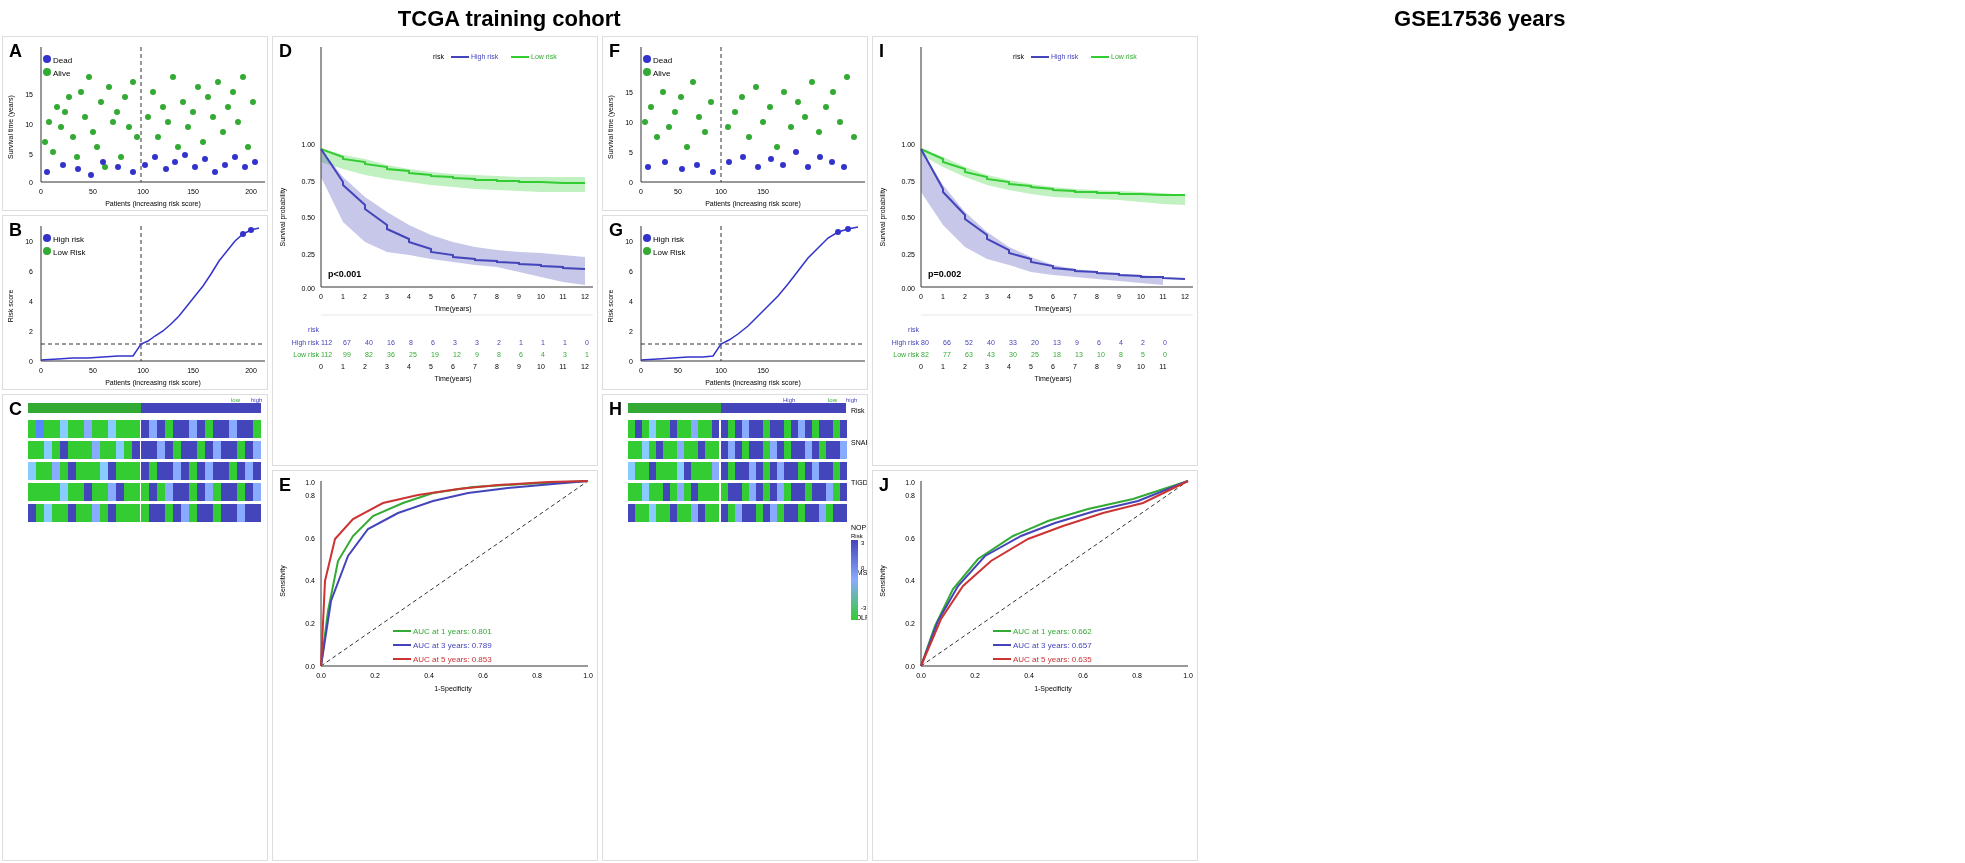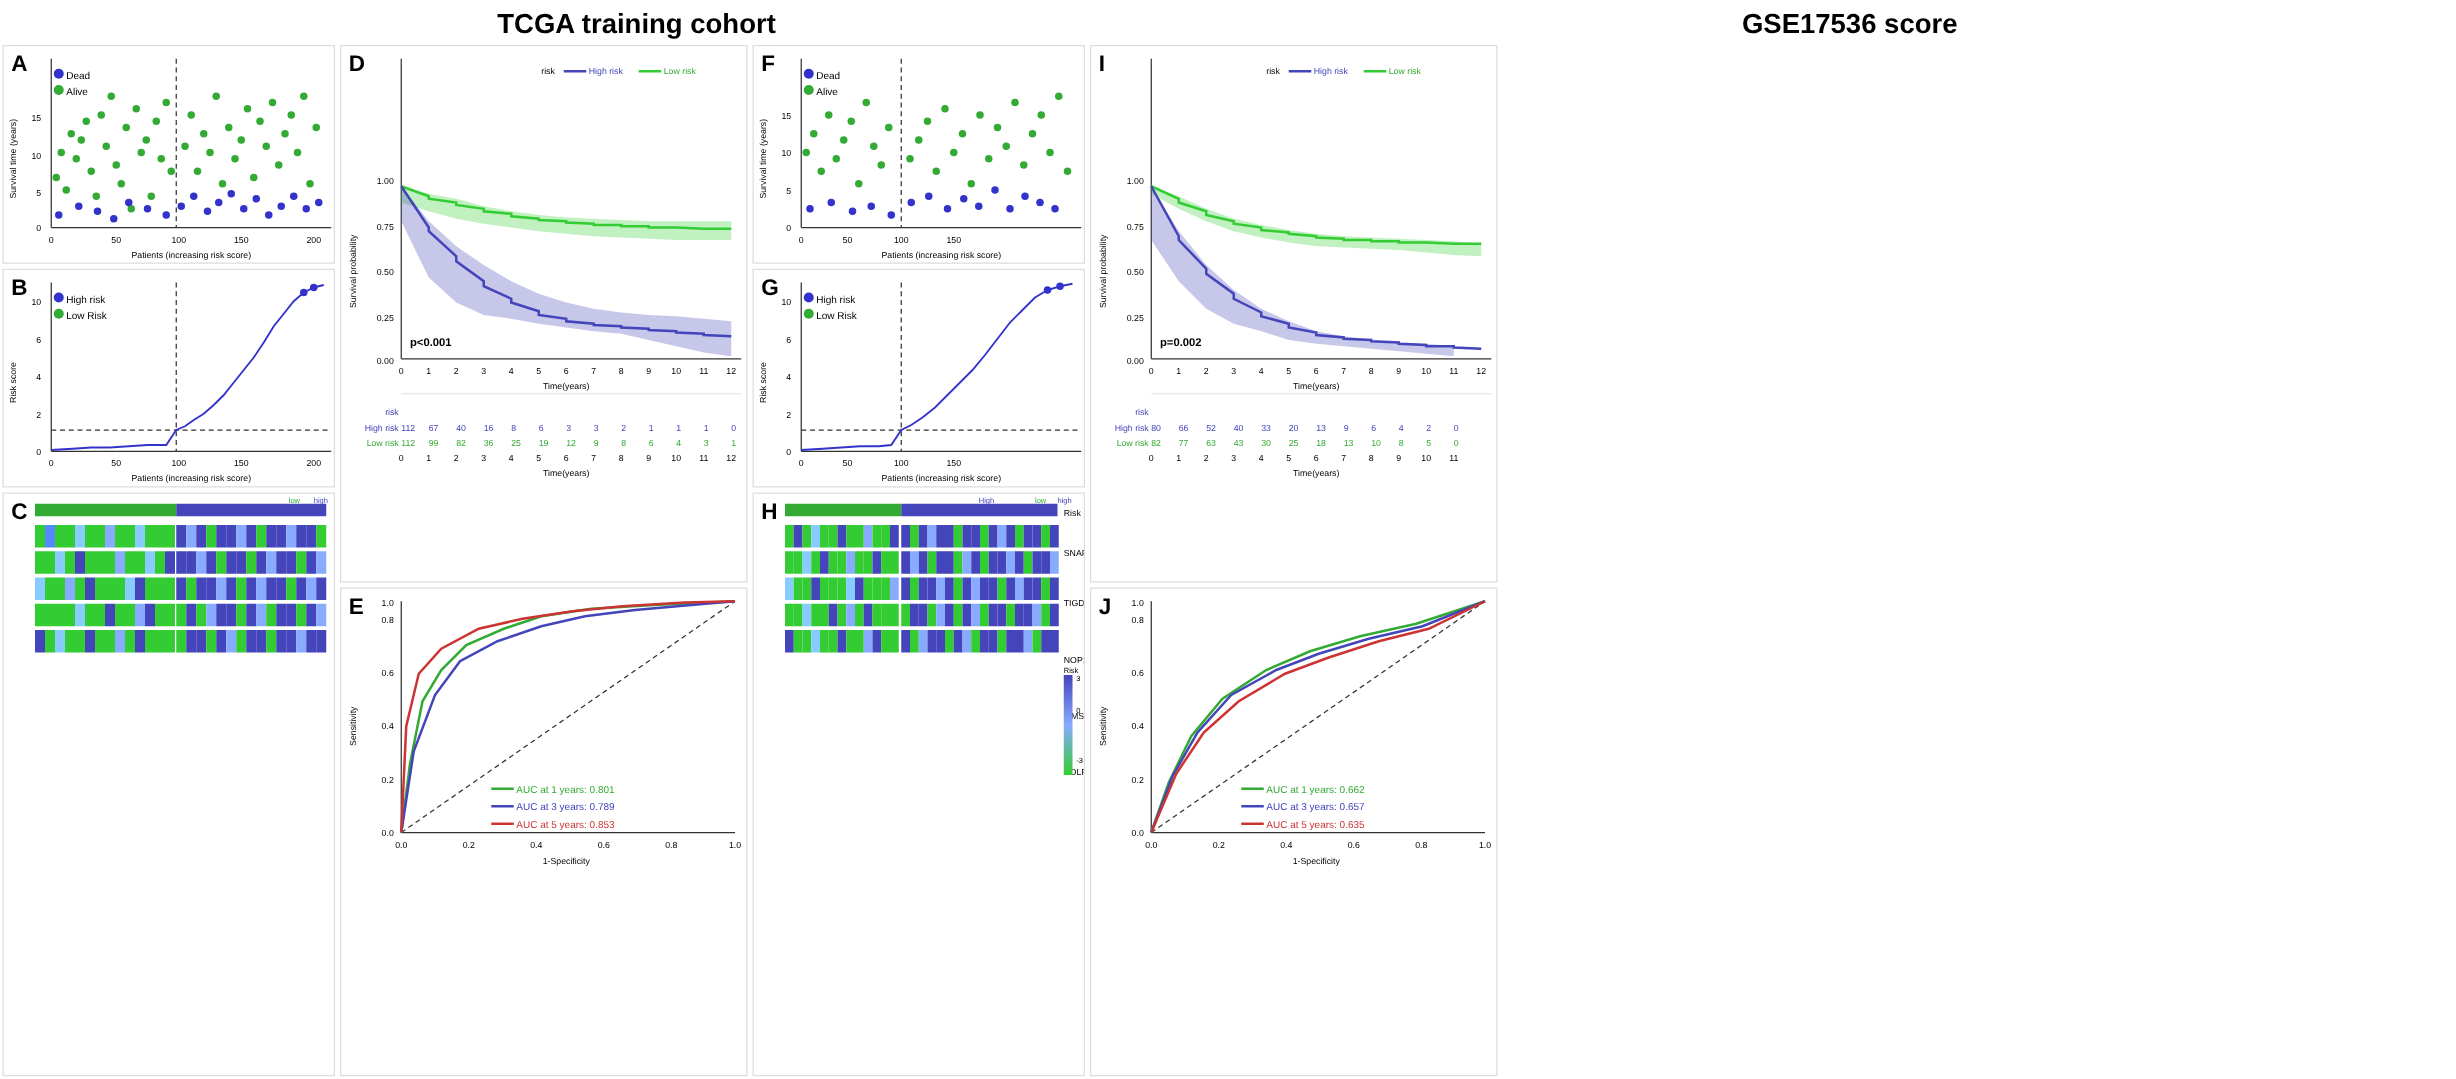--- a/index.html
+++ b/index.html
@@ -84,21 +84,21 @@
 </head>
 <body>
 
 <div class="main-container">
 
   <div class="header-row">
     <div style="flex:1; text-align:center;">
       <span class="section-title">TCGA training cohort</span>
     </div>
     <div style="flex:1; text-align:center;">
-      <span class="section-title">GSE17536  score</span>
+      <span class="section-title">GSE17536  years</span>
     </div>
   </div>
 
   <div class="content-row">
 
     <div class="left-plots" style="width:270px;">
 
       <div class="plot-box" style="height:175px; flex:0 0 175px;">
         <span class="plot-label">A</span>
         <svg width="270" height="175">

